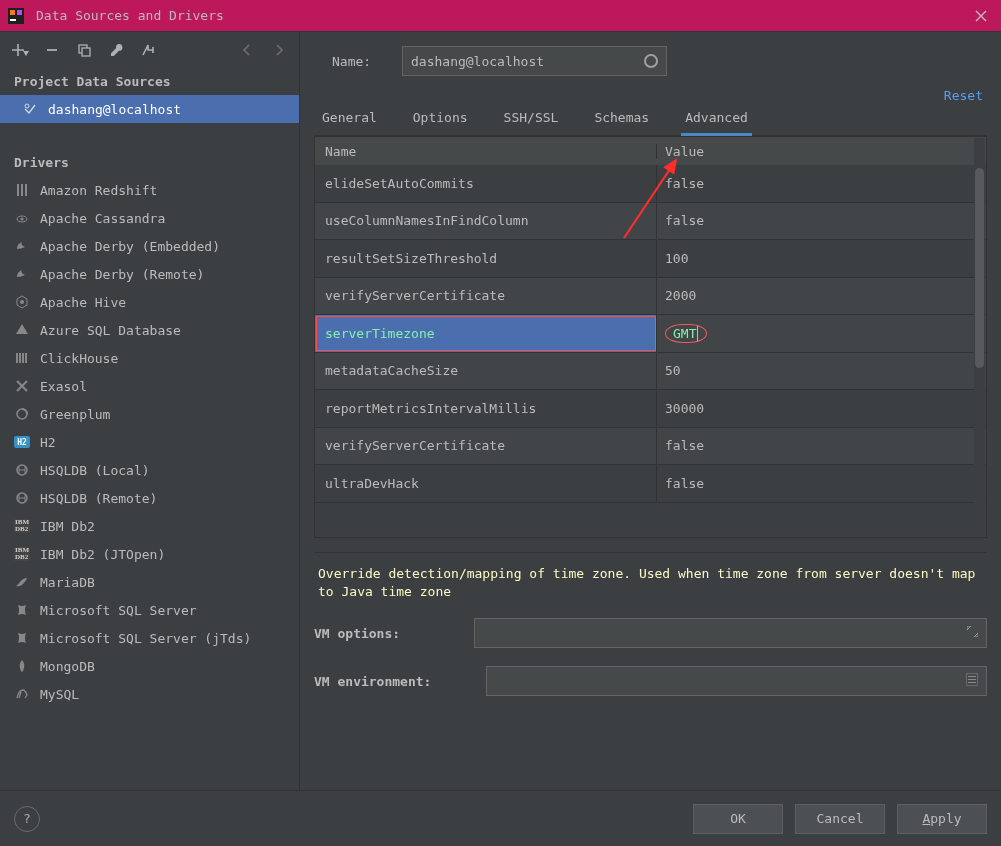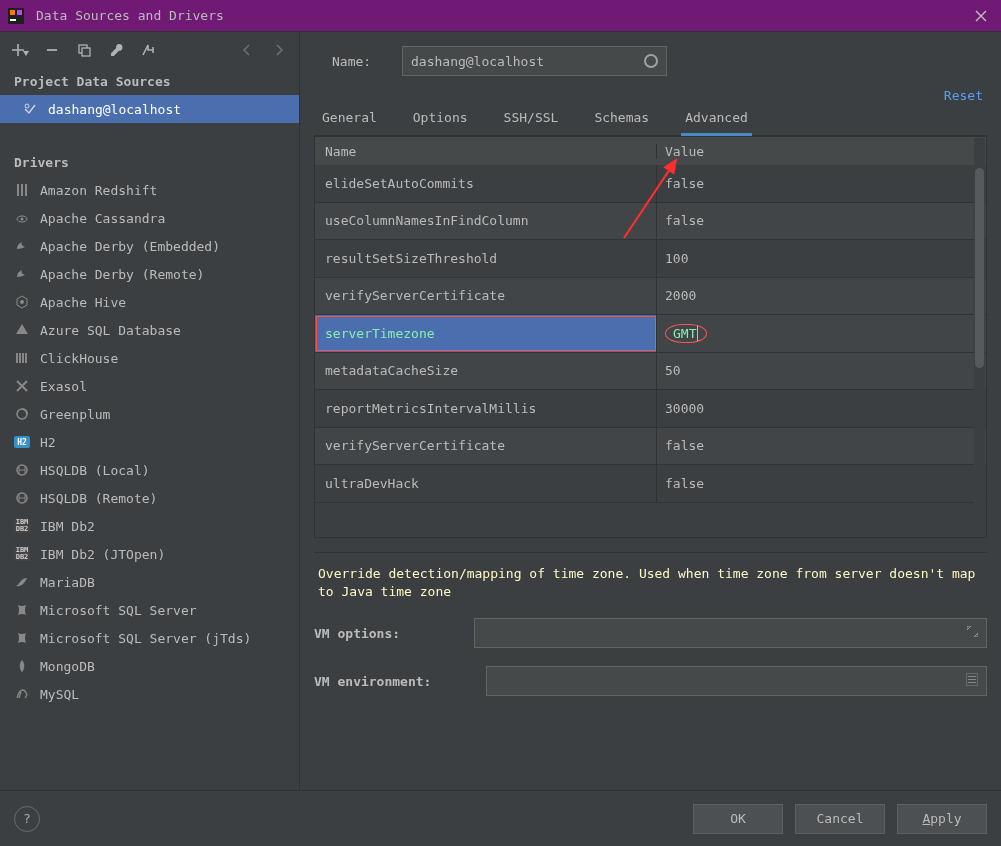--- a/index.html
+++ b/index.html
@@ -11,21 +11,21 @@
   width: 1001px;
   height: 846px;
   overflow: hidden;
   display: flex;
   flex-direction: column;
 }
 .titlebar {
   display: flex;
   align-items: center;
   height: 32px;
-  background: #701a75;
+  background: #be185d;
   padding: 0 8px;
   border-bottom: 1px solid #323232;
 }
 .titlebar .app-icon {
   width: 16px; height: 16px;
   display:flex; align-items:center; justify-content:center;
   margin-right: 12px;
 }
 .titlebar .title { color: #bbbbbb; font-size: 13px; flex:1; }
 .titlebar .close {
@@ -267,20 +267,21 @@
 .content-wrap{ position:relative; flex:1; display:flex; flex-direction:column; min-height:0;}
 .h2-badge{
   background:#3592c4; color:#fff; font-size:8px; font-weight:bold;
   width:16px; height:12px; display:flex;align-items:center;justify-content:center;
   border-radius:2px;
 }
 .db2-badge{
   background:#444; color:#ccc; font-size:7px; font-weight:bold;
   width:16px; height:14px; display:flex;flex-direction:column;align-items:center;justify-content:center;
   line-height:7px;
+  font-family:Liberation Serif, serif;
 }
 </style>
 </head>
 <body>
 
 <div class="titlebar">
   <span class="app-icon">
     <svg width="16" height="16" viewBox="0 0 16 16">
       <rect width="16" height="16" fill="#1f1f1f"></rect>
       <rect x="2" y="2" width="5" height="5" fill="#f97a12"></rect>

